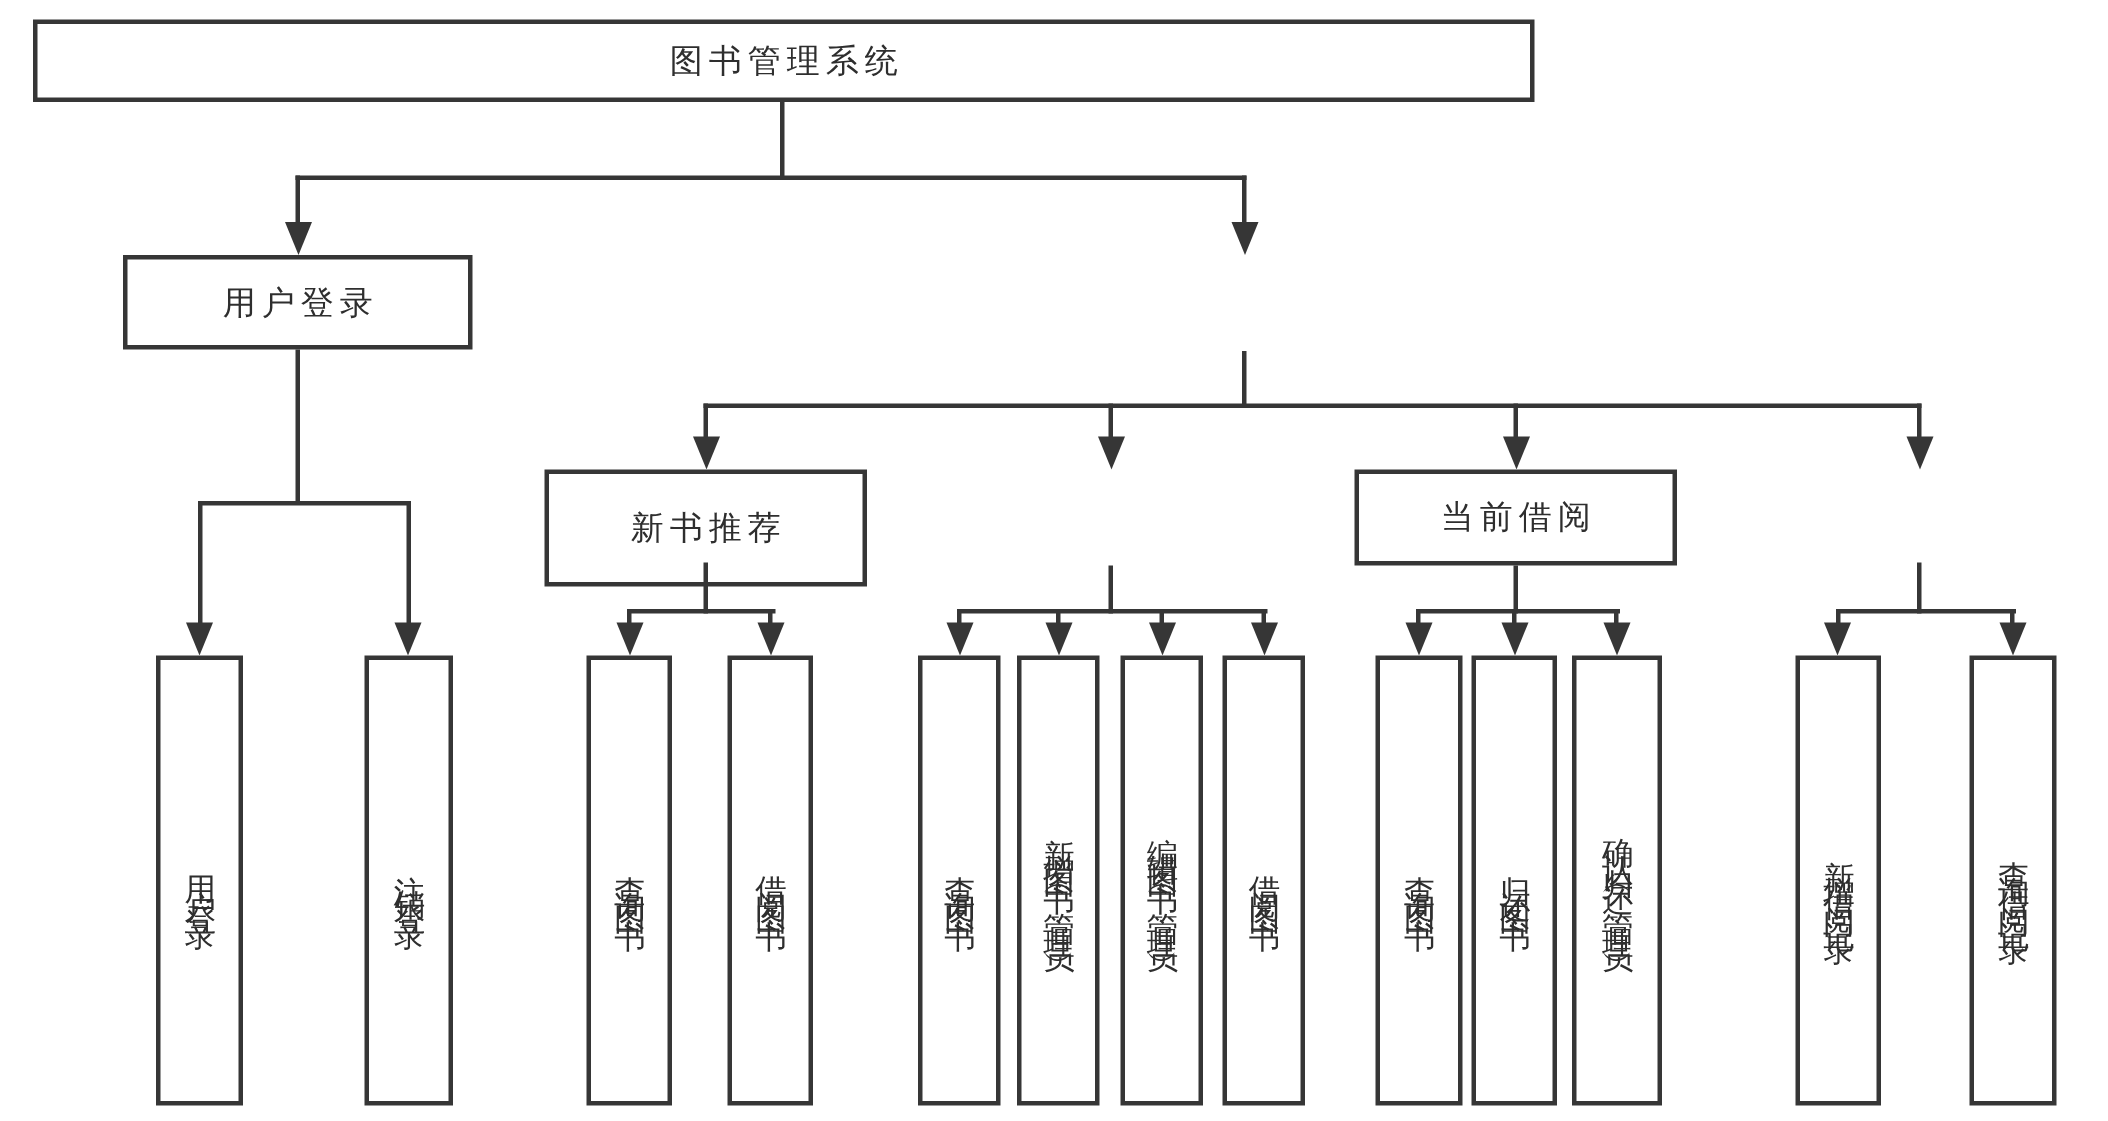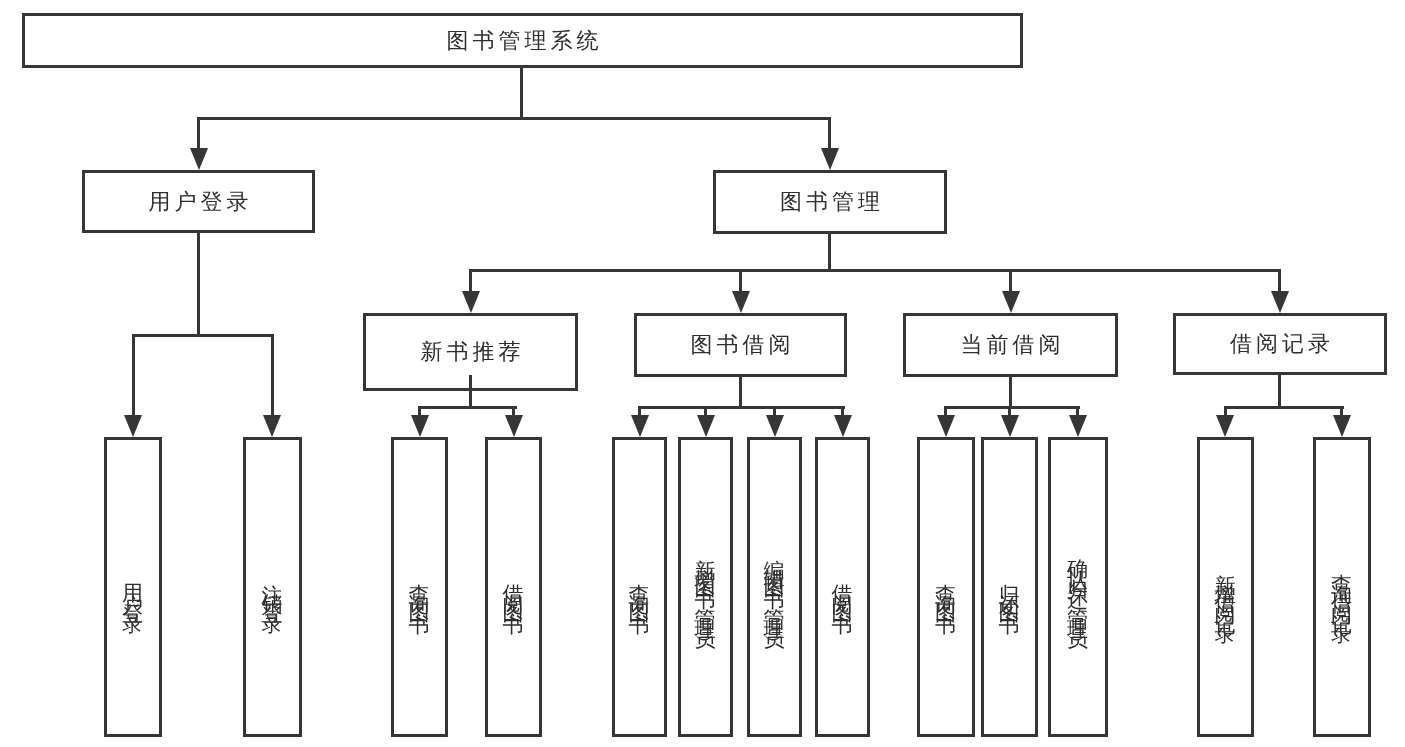--- a/index.html
+++ b/index.html
@@ -40,23 +40,20 @@
   <div class="line" style="left:520px;top:68px;width:3px;height:52px;"></div>
   <div class="line" style="left:197px;top:117px;width:634px;height:3px;"></div>
   <div class="line" style="left:197px;top:117px;width:3px;height:33px;"></div>
   <div class="arrow" style="left:190px;top:148px;"></div>
   <div class="line" style="left:828px;top:117px;width:3px;height:33px;"></div>
   <div class="arrow" style="left:821px;top:148px;"></div>
 
   <div class="box" style="left:82px;top:170px;width:233px;height:63px;">
     <span class="lbl">用户登录</span>
   </div>
-  <div class="box" style="left:713px;top:170px;width:234px;height:64px;">
-    <span class="lbl">图书管理</span>
-  </div>
 
   <div class="line" style="left:197px;top:233px;width:3px;height:102px;"></div>
   <div class="line" style="left:132px;top:334px;width:142px;height:3px;"></div>
   <div class="line" style="left:132px;top:334px;width:3px;height:82px;"></div>
   <div class="arrow" style="left:124px;top:415px;"></div>
   <div class="line" style="left:271px;top:334px;width:3px;height:82px;"></div>
   <div class="arrow" style="left:263px;top:415px;"></div>
 
   <div class="line" style="left:828px;top:234px;width:3px;height:38px;"></div>
   <div class="line" style="left:469px;top:269px;width:812px;height:3px;"></div>
@@ -65,28 +62,22 @@
   <div class="line" style="left:739px;top:269px;width:3px;height:24px;"></div>
   <div class="arrow" style="left:732px;top:291px;"></div>
   <div class="line" style="left:1009px;top:269px;width:3px;height:24px;"></div>
   <div class="arrow" style="left:1002px;top:291px;"></div>
   <div class="line" style="left:1278px;top:269px;width:3px;height:24px;"></div>
   <div class="arrow" style="left:1271px;top:291px;"></div>
 
   <div class="box" style="left:363px;top:313px;width:215px;height:78px;">
     <span class="lbl">新书推荐</span>
   </div>
-  <div class="box" style="left:634px;top:313px;width:213px;height:64px;">
-    <span class="lbl">图书借阅</span>
-  </div>
   <div class="box" style="left:903px;top:313px;width:215px;height:64px;align-items:center;">
     <span class="lbl">当前借阅</span>
-  </div>
-  <div class="box" style="left:1173px;top:313px;width:214px;height:62px;">
-    <span class="lbl">借阅记录</span>
   </div>
 
   <div class="line" style="left:469px;top:375px;width:3px;height:34px;"></div>
   <div class="line" style="left:418px;top:406px;width:99px;height:3px;"></div>
   <div class="line" style="left:418px;top:406px;width:3px;height:11px;"></div>
   <div class="arrow" style="left:411px;top:415px;"></div>
   <div class="line" style="left:512px;top:406px;width:3px;height:11px;"></div>
   <div class="arrow" style="left:505px;top:415px;"></div>
 
   <div class="line" style="left:739px;top:377px;width:3px;height:32px;"></div>

